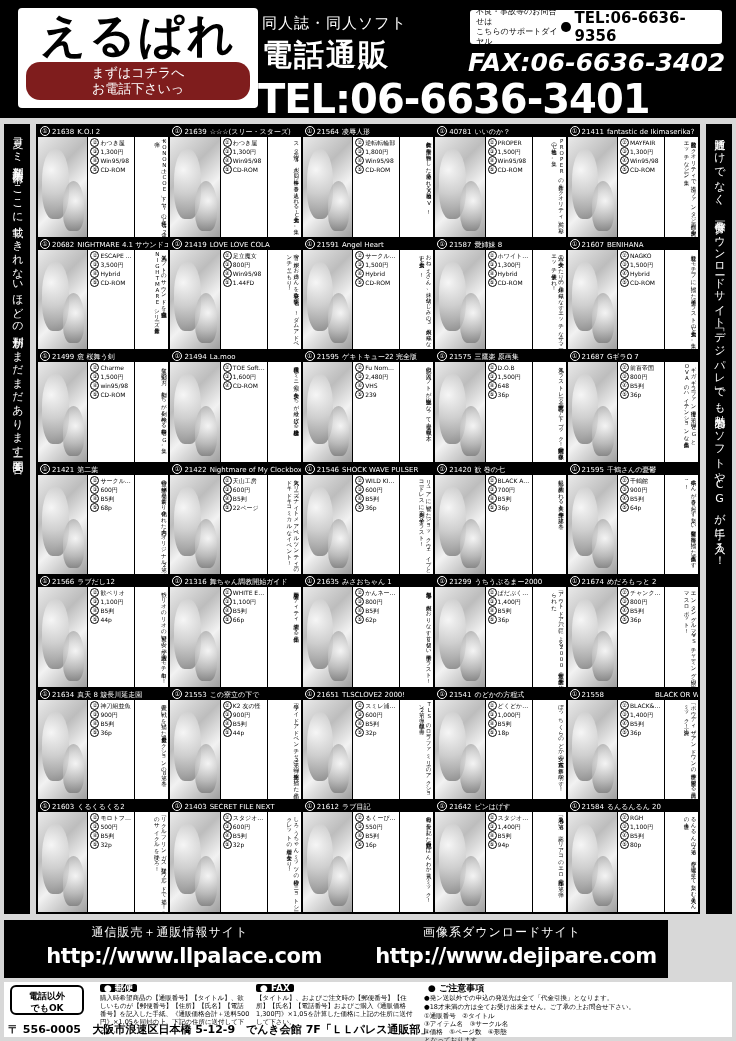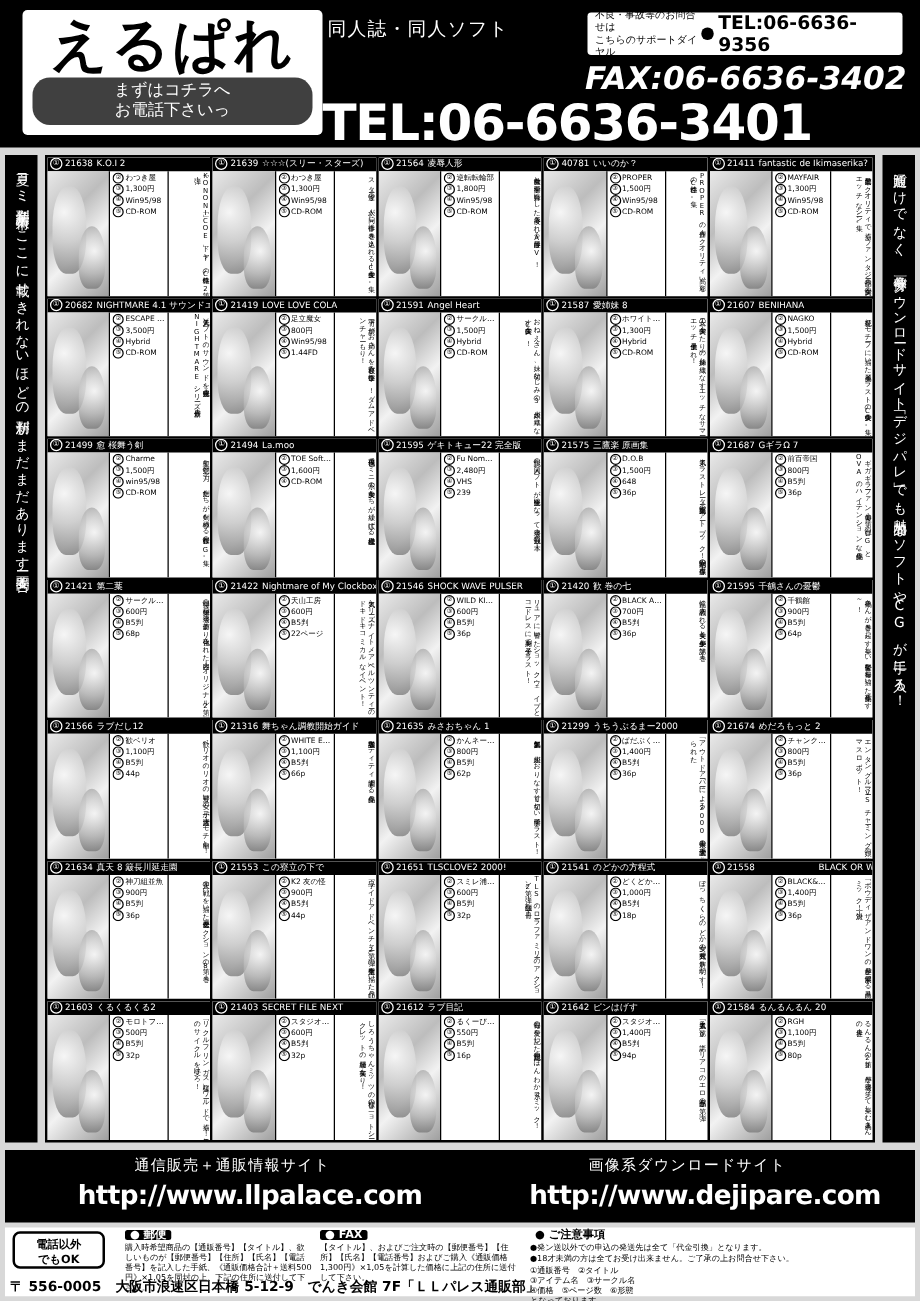--- a/index.html
+++ b/index.html
@@ -3,21 +3,21 @@
 <meta charset="utf-8">
 <style>
   html,body{margin:0;padding:0;background:#cfcfcf;}
   body{font-family:"DejaVu Sans","Liberation Sans",sans-serif;}
   .page{position:relative;width:736px;height:1041px;background:#d8d8d8;overflow:hidden;}
 
   
   .header{position:absolute;left:0;top:0;width:736px;height:118px;background:#000;}
   .logo-box{position:absolute;left:18px;top:8px;width:240px;height:100px;background:#fff;border-radius:4px;}
   .logo-main{font-size:46px;font-weight:bold;color:#000;text-align:center;line-height:50px;letter-spacing:2px;padding-top:2px;}
-  .logo-sub{margin:2px 8px 0 8px;background:#404040;color:#fff;border-radius:14px;text-align:center;font-size:13px;line-height:16px;padding:3px 0;}
+  .logo-sub{margin:2px 8px 0 8px;background:#7f1d1d;color:#fff;border-radius:14px;text-align:center;font-size:13px;line-height:16px;padding:3px 0;}
   .hdr-mid{position:absolute;left:262px;top:14px;color:#fff;}
   .hdr-mid .l1{font-size:15px;letter-spacing:1px;}
   .hdr-mid .l2{font-size:30px;font-weight:bold;letter-spacing:2px;margin-top:2px;}
   .hdr-support{position:absolute;left:470px;top:10px;width:252px;height:34px;background:#fff;border-radius:3px;display:flex;align-items:center;}
   .hdr-support .txt{font-size:8px;line-height:10px;color:#000;padding-left:6px;width:86px;}
   .hdr-support .dot{width:10px;height:10px;border-radius:50%;background:#000;margin-left:2px;}
   .hdr-support .tel{font-size:15px;font-weight:bold;color:#000;padding-left:4px;}
   .hdr-fax{position:absolute;left:468px;top:48px;color:#fff;font-size:25px;font-weight:bold;letter-spacing:0px;font-style:italic;}
   .hdr-tel{position:absolute;left:258px;top:76px;color:#fff;font-size:40px;font-weight:bold;letter-spacing:-1px;}
 
@@ -41,21 +41,21 @@
        background:radial-gradient(circle at 35% 30%,#fff 0%,#cdcdcd 45%,#7d7d7d 100%);opacity:.85;}
   .art:after{content:"";position:absolute;right:6%;bottom:6%;width:44%;height:50%;border-radius:50% 50% 35% 35%;
        background:radial-gradient(circle at 60% 40%,#fafafa 0%,#b3b3b3 55%,#6a6a6a 100%);opacity:.75;}
   .meta{width:46px;font-size:6px;line-height:8px;padding:1px 2px;box-sizing:border-box;color:#000;}
   .meta .ml{white-space:nowrap;overflow:hidden;text-overflow:ellipsis;}
   .meta .num{display:inline-block;width:7px;height:7px;border:1px solid #000;border-radius:50%;font-size:5px;line-height:7px;text-align:center;margin-right:1px;vertical-align:1px;}
   .note{width:34px;font-size:5.5px;line-height:7px;padding:1px;box-sizing:border-box;border-left:1px solid #000;
         writing-mode:vertical-rl;text-orientation:upright;overflow:hidden;color:#000;}
 
   
-  .sites{position:absolute;left:4px;top:920px;width:728px;height:58px;background:#000;color:#fff;}
+  .sites{position:absolute;left:4px;top:920px;width:664px;height:58px;background:#000;color:#fff;}
   .site{position:absolute;top:4px;width:50%;text-align:center;}
   .site .label{font-size:12px;letter-spacing:1px;}
   .site .url{font-size:21px;font-weight:bold;margin-top:3px;letter-spacing:-.5px;padding-left:28px;}
   .site-l{left:0;}
   .site-r{left:50%;}
 
   
   .footer{position:absolute;left:4px;top:982px;width:728px;height:55px;background:#fff;color:#000;}
   .fbadge{position:absolute;left:6px;top:3px;width:74px;height:30px;border:2px solid #000;border-radius:6px;
           font-size:9px;line-height:12px;text-align:center;padding-top:3px;box-sizing:border-box;font-weight:bold;}
@@ -74,20 +74,21 @@
 <div class="page">
 
   <div class="header">
     <div class="logo-box">
       <div class="logo-main">えるぱれ</div>
       <div class="logo-sub" style="white-space:pre-line;">まずはコチラへ
 お電話下さいっ</div>
     </div>
     <div class="hdr-mid">
       <div class="l1">同人誌・同人ソフト</div>
+      <div class="l2">電話通販</div>
     </div>
     <div class="hdr-support">
       <div class="txt" style="white-space:pre-line;">不良・事故等のお問合せは
 こちらのサポートダイヤル</div>
       <div class="dot"></div>
       <div class="tel">TEL:06-6636-9356</div>
     </div>
     <div class="hdr-fax">FAX:06-6636-3402</div>
     <div class="hdr-tel">TEL:06-6636-3401</div>
   </div>

